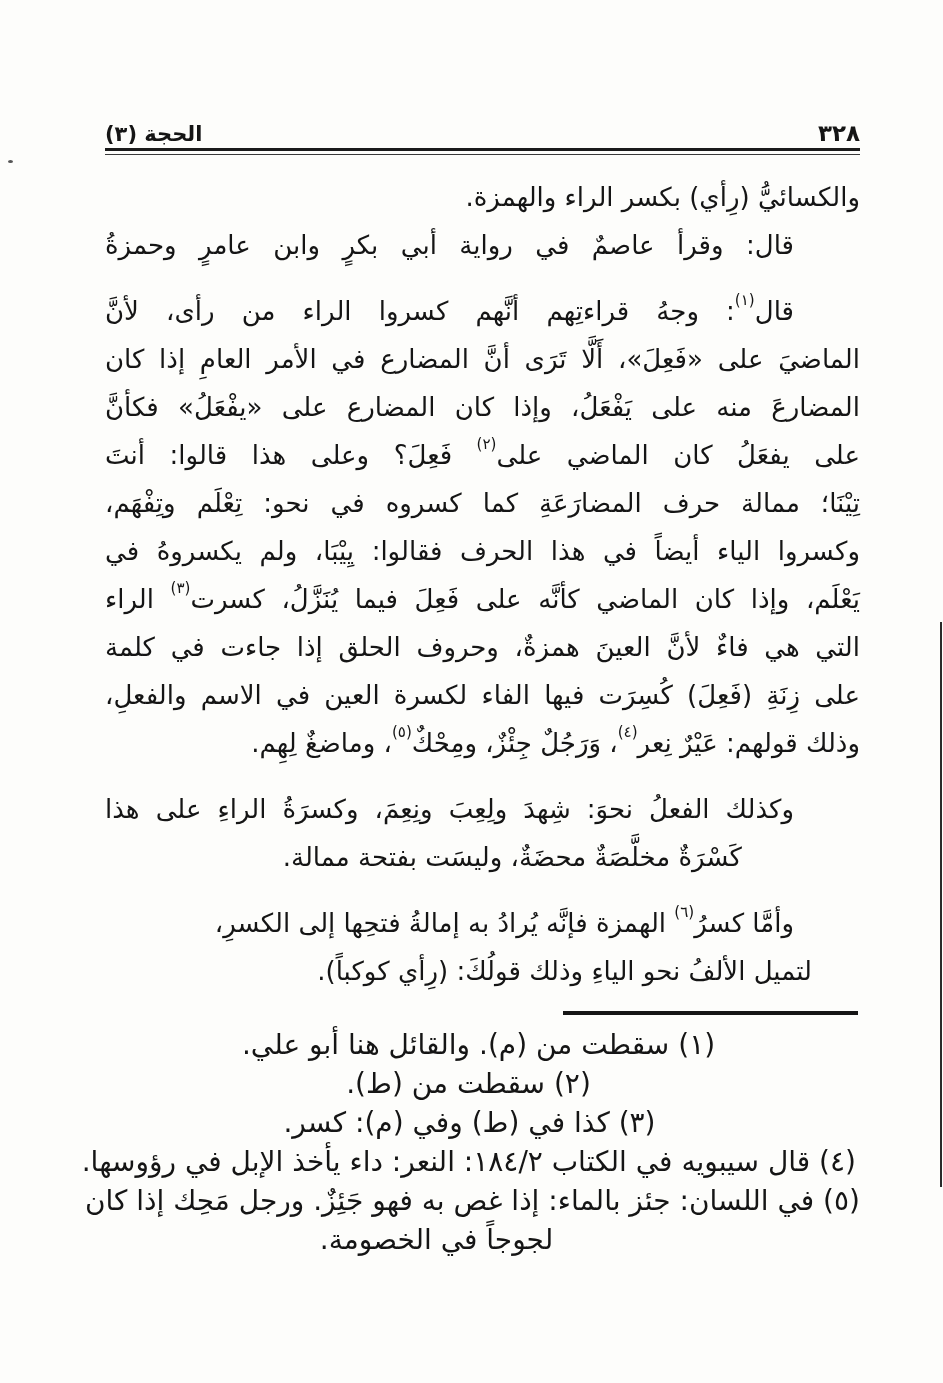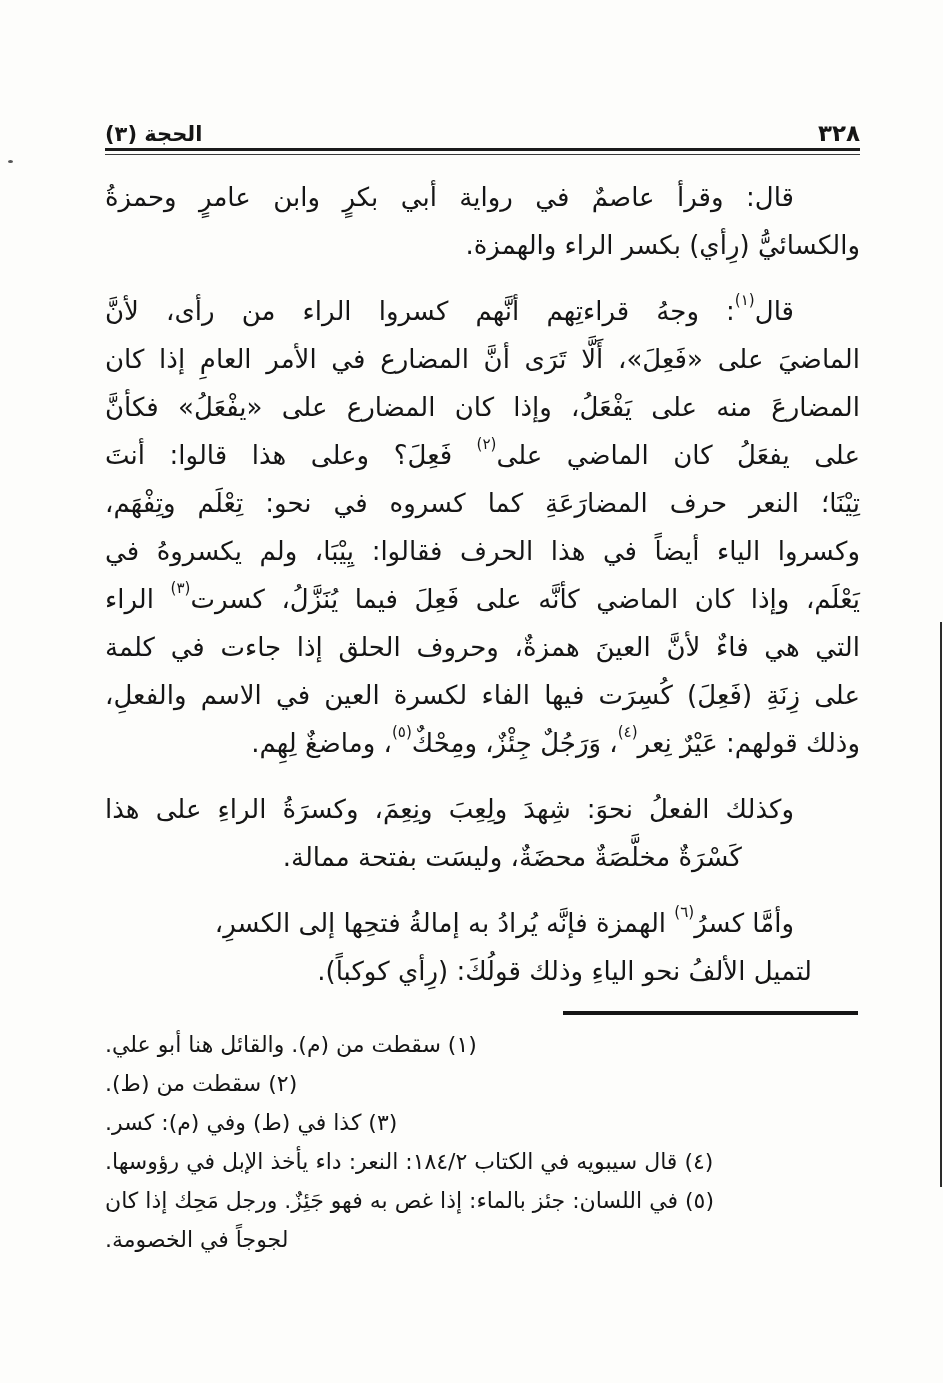--- a/index.html
+++ b/index.html
@@ -53,23 +53,23 @@
     top:-0.35em;
   }
   
   .fnsep{
     margin:16px 85px 0 0;
     width:295px;
     border-top:4px solid #151515;
   }
   .footnotes{margin:10px 83px 0 105px;}
   .fnline{
-    font-size:22px;
+    font-size:28px;
     line-height:39px;
-    text-align:left;
+    text-align:center;
     white-space:nowrap;
   }
   
   .edge-line{
     position:absolute;
     right:1px;top:622px;
     width:2px;height:565px;
     background:#2b2b2b;
   }
   .edge-dot{
@@ -87,30 +87,30 @@
 
   <div class="header">
     <span class="pagenum">٣٢٨</span>
     <span class="title">الحجة (٣)</span>
   </div>
   <div class="rule"></div>
 
   <div class="body">
 
     <div class="para">
+      <div class="line">والكسائيُّ (رِأي) بكسر الراء والهمزة.</div>
       <div class="line fill ind-p">قال: وقرأ عاصمٌ في رواية أبي بكرٍ وابن عامرٍ وحمزةُ</div>
-      <div class="line">والكسائيُّ (رِأي) بكسر الراء والهمزة.</div>
     </div>
 
     <div class="para">
       <div class="line fill ind-p">قال<sup>(١)</sup>: وجهُ قراءتِهم أنَّهم كسروا الراء من رأى، لأنَّ</div>
       <div class="line fill">الماضيَ على «فَعِلَ»، أَلَّا تَرَى أنَّ المضارع في الأمر العامِ إذا كان</div>
       <div class="line fill">المضارعَ منه على يَفْعَلُ، وإذا كان المضارع على «يفْعَلُ» فكأنَّ</div>
       <div class="line fill">على يفعَلُ كان الماضي على<sup>(٢)</sup> فَعِلَ؟ وعلى هذا قالوا: أنتَ</div>
-      <div class="line fill">تِيْنَا؛ النعر حرف المضارَعَةِ كما كسروه في نحو: تِعْلَم وتِفْهَم،</div>
+      <div class="line fill">تِيْنَا؛ ممالة حرف المضارَعَةِ كما كسروه في نحو: تِعْلَم وتِفْهَم،</div>
       <div class="line fill">وكسروا الياء أيضاً في هذا الحرف فقالوا: يِيْبَا، ولم يكسروهُ في</div>
       <div class="line fill">يَعْلَم، وإذا كان الماضي كأنَّه على فَعِلَ فيما يُنَزَّلُ، كسرت<sup>(٣)</sup> الراء</div>
       <div class="line fill">التي هي فاءٌ لأنَّ العينَ همزةٌ، وحروف الحلق إذا جاءت في كلمة</div>
       <div class="line fill">على زِنَةِ (فَعِلَ) كُسِرَت فيها الفاء لكسرة العين في الاسم والفعلِ،</div>
       <div class="line">وذلك قولهم: عَيْرٌ نِعر<sup>(٤)</sup>، وَرَجُلٌ جِئْزٌ، ومِحْكٌ<sup>(٥)</sup>، وماضغٌ لِهِم.</div>
     </div>
 
     <div class="para">
       <div class="line fill ind-p">وكذلك الفعلُ نحوَ: شِهدَ ولِعِبَ ونِعِمَ، وكسرَةُ الراءِ على هذا</div>
       <div class="line ind-big">كَسْرَةٌ مخلَّصَةٌ محضَةٌ، وليسَت بفتحة ممالة.</div>

